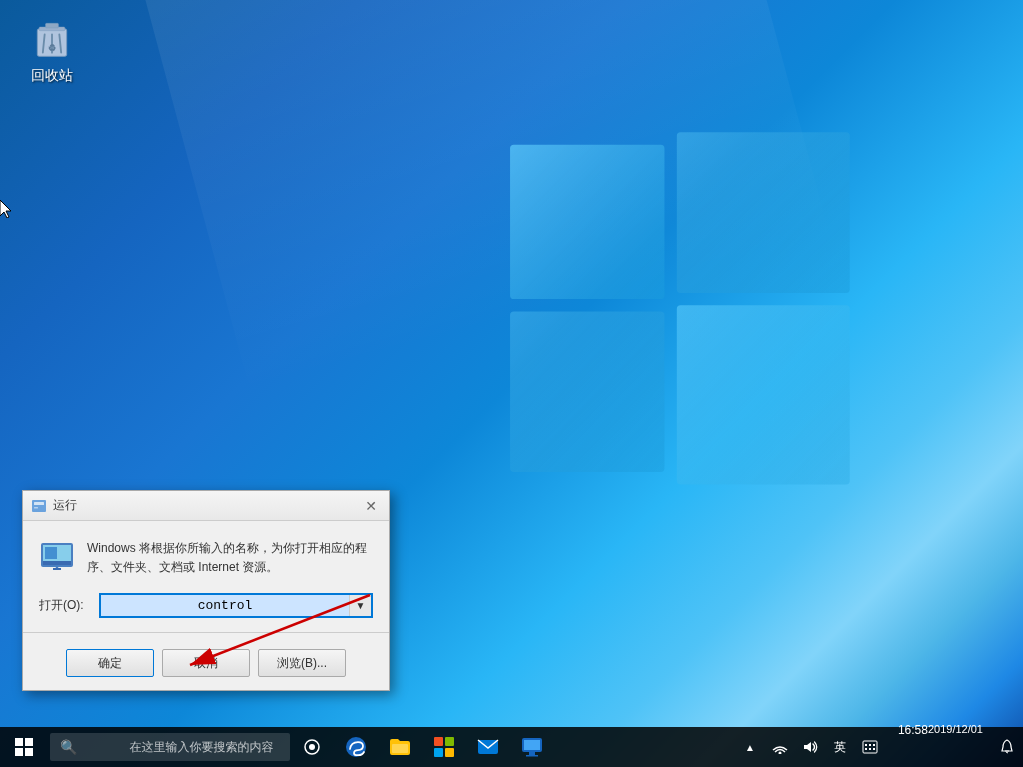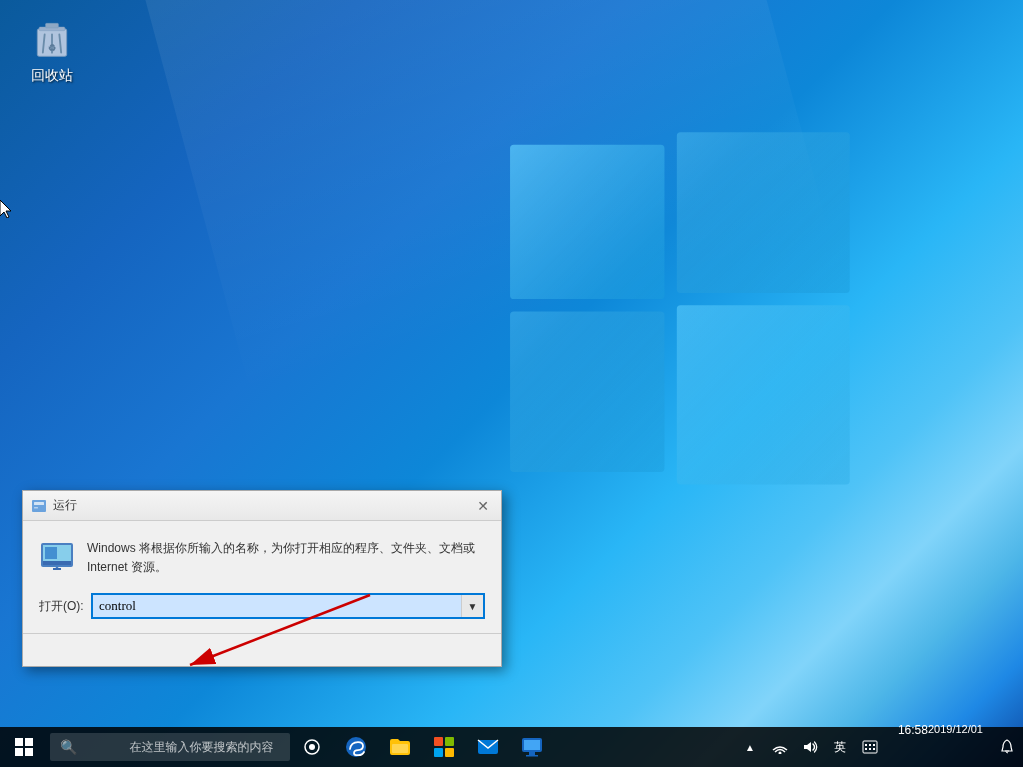--- a/index.html
+++ b/index.html
@@ -96,21 +96,21 @@
     .edge-icon-svg {
       width: 44px;
       height: 44px;
     }
 
     
     #run-dialog {
       position: absolute;
       left: 22px;
       top: 490px;
-      width: 480px;
+      width: 368px;
       background: #f0f0f0;
       border: 1px solid #aaa;
       box-shadow: 4px 4px 12px rgba(0,0,0,0.4);
     }
 
     .dialog-titlebar {
       background: linear-gradient(180deg, #f5f5f5 0%, #e8e8e8 100%);
       border-bottom: 1px solid #ccc;
       padding: 6px 8px;
       display: flex;
@@ -143,21 +143,21 @@
       cursor: pointer;
       font-size: 14px;
       color: #666;
       display: flex;
       align-items: center;
       justify-content: center;
       border-radius: 2px;
     }
 
     .dialog-body {
-      padding: 16px 16px 20px;
+      padding: 16px 16px 9px;
     }
 
     .dialog-info {
       display: flex;
       align-items: flex-start;
       gap: 12px;
       margin-bottom: 16px;
     }
 
     .dialog-info-icon {
@@ -169,20 +169,21 @@
     .dialog-info-text {
       font-size: 12px;
       color: #333;
       line-height: 1.6;
       padding-top: 2px;
     }
 
     .dialog-input-row {
       display: flex;
       align-items: center;
+      gap: 8px;
       margin-bottom: 14px;
     }
 
     .dialog-input-label {
       font-size: 12px;
       color: #333;
       white-space: nowrap;
       min-width: 52px;
     }
 
@@ -194,21 +195,22 @@
     }
 
     .dialog-input {
       flex: 1;
       border: none;
       outline: none;
       font-size: 13px;
       padding: 3px 6px;
       background: #cce4ff;
       color: #000;
-      font-family: Liberation Serif, serif;
+      font-family: Liberation Mono, monospace;
+      text-align: center;
     }
 
     .dialog-dropdown-btn {
       width: 22px;
       background: #e8e8e8;
       border: none;
       border-left: 1px solid #ccc;
       cursor: pointer;
       display: flex;
       align-items: center;
@@ -472,20 +474,25 @@
       <div class="dialog-input-row">
         <label class="dialog-input-label">打开(O):</label>
         <div class="dialog-input-wrapper">
           <input type="text" class="dialog-input" value="control" style="">
           <button class="dialog-dropdown-btn">▼</button>
         </div>
       </div>
 
       <div class="dialog-separator"></div>
 
+      <div class="dialog-buttons">
+        <button class="dialog-btn dialog-btn-ok">确定</button>
+        <button class="dialog-btn">取消</button>
+        <button class="dialog-btn">浏览(B)...</button>
+      </div>
     </div>
   </div>
 
   <div class="red-arrow">
     <svg width="220" height="90" viewBox="0 0 220 90">
       <defs>
         <marker id="arrowhead" markerWidth="10" markerHeight="7" refX="10" refY="3.5" orient="auto">
           <polygon points="0 0, 10 3.5, 0 7" fill="#cc0000"></polygon>
         </marker>
       </defs>

